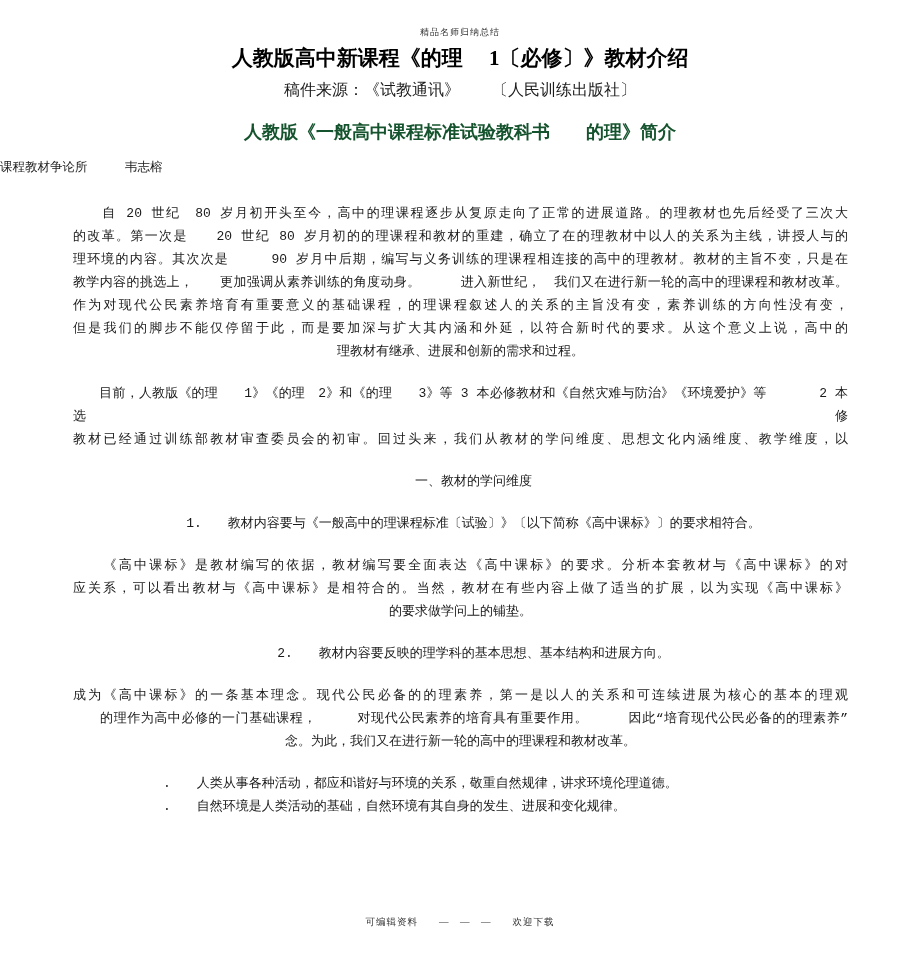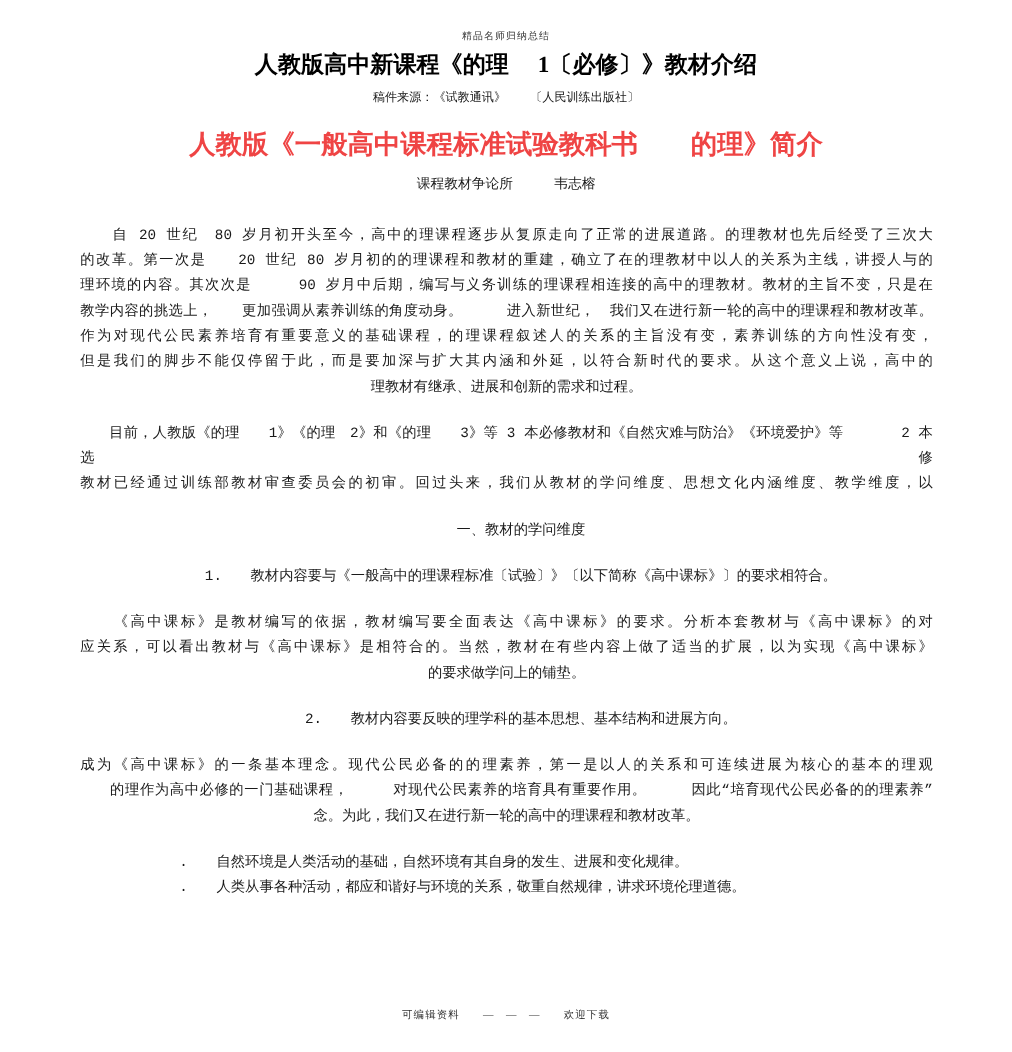--- a/index.html
+++ b/index.html
@@ -28,35 +28,35 @@
     padding-top: 44px;
     text-align: center;
     font-size: 21px;
     line-height: 28px;
     font-weight: bold;
     color: #000000;
   }
   .source-line {
     margin-top: 9px;
     text-align: center;
-    font-size: 11px;
+    font-size: 16px;
     line-height: 17px;
   }
   .subtitle {
     margin-top: 22px;
     text-align: center;
-    font-size: 24px;
+    font-size: 18px;
     line-height: 24px;
     font-weight: bold;
-    color: #ef4444;
+    color: #14532d;
   }
   .byline {
     margin-top: 15px;
     margin-bottom: 26px;
-    text-align: center;
+    text-align: left;
     font-size: 12.5px;
     line-height: 17px;
   }
   .doc-body {
     margin: 0 72px 0 73px; 
     font-size: 13px;
   }
   .para { margin-bottom: 19px; font-family: Liberation Mono, monospace; }
   .para .line {
     line-height: 23px;
@@ -123,22 +123,22 @@
       </div>
       <div class="para item">
         <div class="line last">　　2.　　教材内容要反映的理学科的基本思想、基本结构和进展方向。</div>
       </div>
       <div class="para body">
         <div class="line">成为《高中课标》的一条基本理念。现代公民必备的的理素养，第一是以人的关系和可连续进展为核心的基本的理观</div>
         <div class="line">　　的理作为高中必修的一门基础课程，　　　对现代公民素养的培育具有重要作用。　　　因此“培育现代公民必备的的理素养”</div>
         <div class="line last">念。为此，我们又在进行新一轮的高中的理课程和教材改革。</div>
       </div>
       <div class="para bullet">
-        <div class="line last">.　　自然环境是人类活动的基础，自然环境有其自身的发生、进展和变化规律。</div>
+        <div class="line last">.　　人类从事各种活动，都应和谐好与环境的关系，敬重自然规律，讲求环境伦理道德。</div>
       </div>
       <div class="para bullet">
-        <div class="line last">.　　人类从事各种活动，都应和谐好与环境的关系，敬重自然规律，讲求环境伦理道德。</div>
+        <div class="line last">.　　自然环境是人类活动的基础，自然环境有其自身的发生、进展和变化规律。</div>
       </div>
     </div>
 
   <div class="footer-note">可编辑资料　　—　—　—　　欢迎下载</div>
 
 </div>
 
 </body></html>

